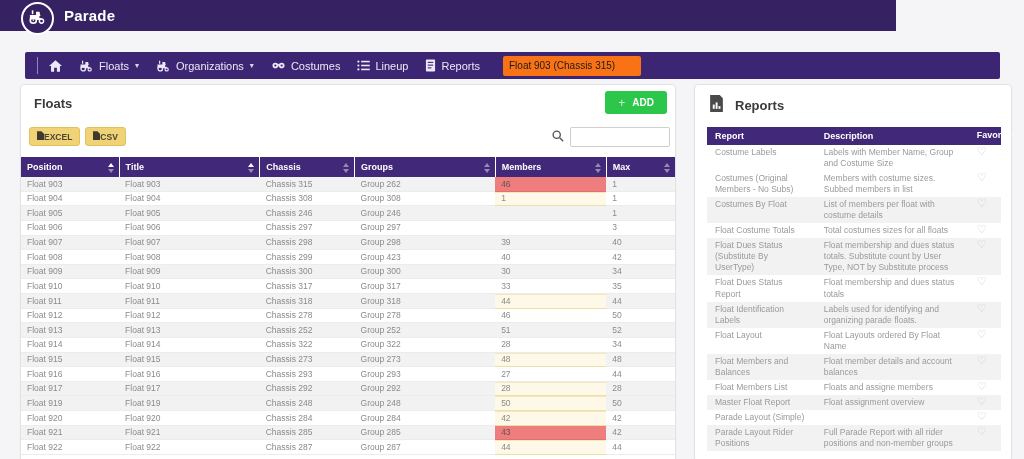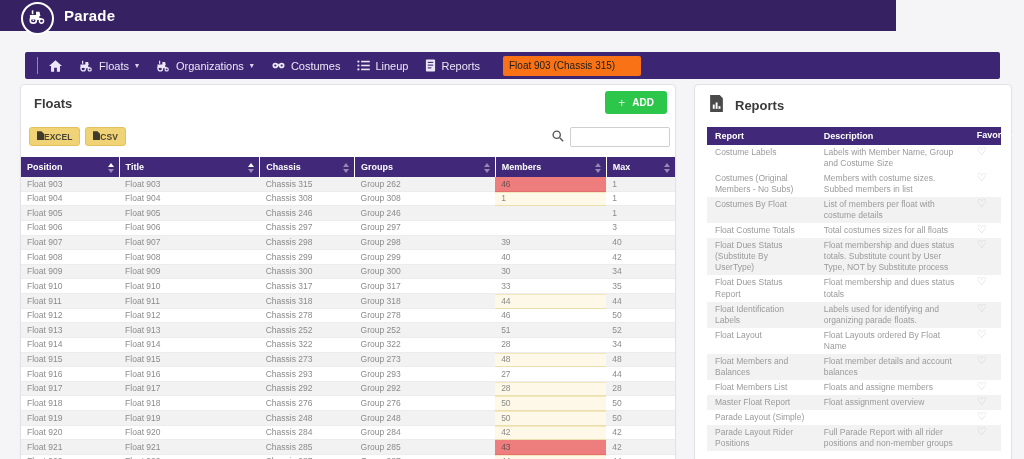--- a/index.html
+++ b/index.html
@@ -317,21 +317,21 @@
           <td>Float 907</td>
           <td>Chassis 298</td>
           <td>Group 298</td>
           <td>39</td>
           <td>40</td>
         </tr>
         <tr>
           <td>Float 908</td>
           <td>Float 908</td>
           <td>Chassis 299</td>
-          <td>Group 299</td>
+          <td>Group 423</td>
           <td>40</td>
           <td>42</td>
         </tr>
         <tr class="stripe">
           <td>Float 909</td>
           <td>Float 909</td>
           <td>Chassis 300</td>
           <td>Group 300</td>
           <td>30</td>
           <td>34</td>
@@ -392,28 +392,20 @@
           <td>27</td>
           <td>44</td>
         </tr>
         <tr class="stripe">
           <td>Float 917</td>
           <td>Float 917</td>
           <td>Chassis 292</td>
           <td>Group 292</td>
           <td class="full">28</td>
           <td>28</td>
-        </tr>
-        <tr>
-          <td>Float 918</td>
-          <td>Float 918</td>
-          <td>Chassis 276</td>
-          <td>Group 276</td>
-          <td class="full">50</td>
-          <td>50</td>
         </tr>
         <tr class="stripe">
           <td>Float 919</td>
           <td>Float 919</td>
           <td>Chassis 248</td>
           <td>Group 248</td>
           <td class="full">50</td>
           <td>50</td>
         </tr>
         <tr>

